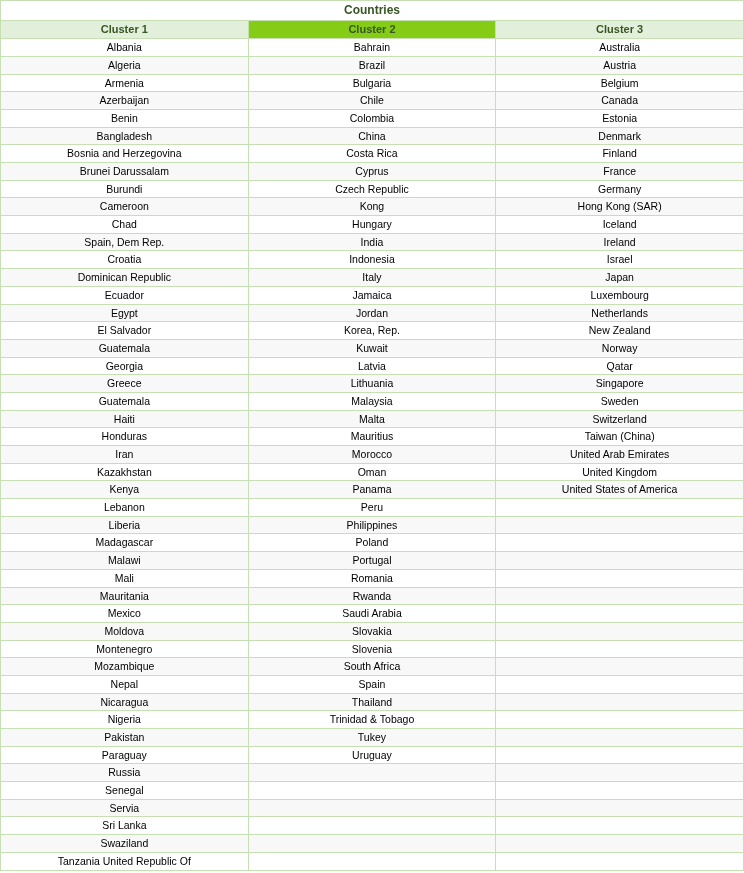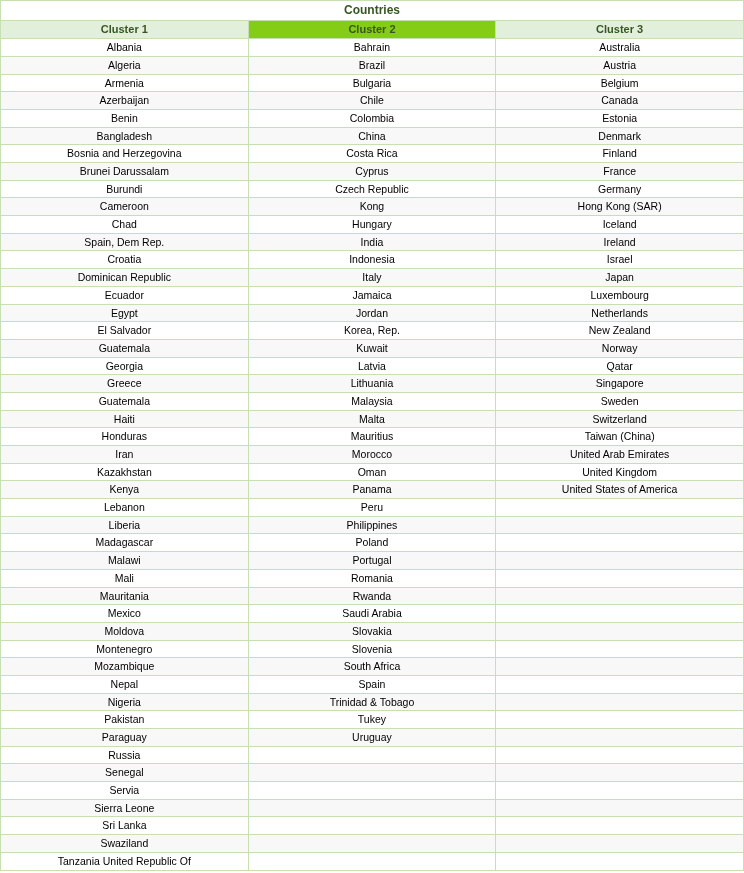--- a/index.html
+++ b/index.html
@@ -259,20 +259,25 @@
           <td>Mozambique</td>
           <td>South Africa</td>
           <td></td>
         </tr>
         <tr>
           <td>Nepal</td>
           <td>Spain</td>
           <td></td>
         </tr>
         <tr>
+          <td>Nicaragua</td>
+          <td>Thailand</td>
+          <td></td>
+        </tr>
+        <tr>
           <td>Nigeria</td>
           <td>Trinidad &amp; Tobago</td>
           <td></td>
         </tr>
         <tr>
           <td>Pakistan</td>
           <td>Tukey</td>
           <td></td>
         </tr>
         <tr>
@@ -285,25 +290,20 @@
           <td></td>
           <td></td>
         </tr>
         <tr>
           <td>Senegal</td>
           <td></td>
           <td></td>
         </tr>
         <tr>
           <td>Servia</td>
-          <td></td>
-          <td></td>
-        </tr>
-        <tr>
-          <td>Sierra Leone</td>
           <td></td>
           <td></td>
         </tr>
         <tr>
           <td>Sri Lanka</td>
           <td></td>
           <td></td>
         </tr>
         <tr>
           <td>Swaziland</td>

